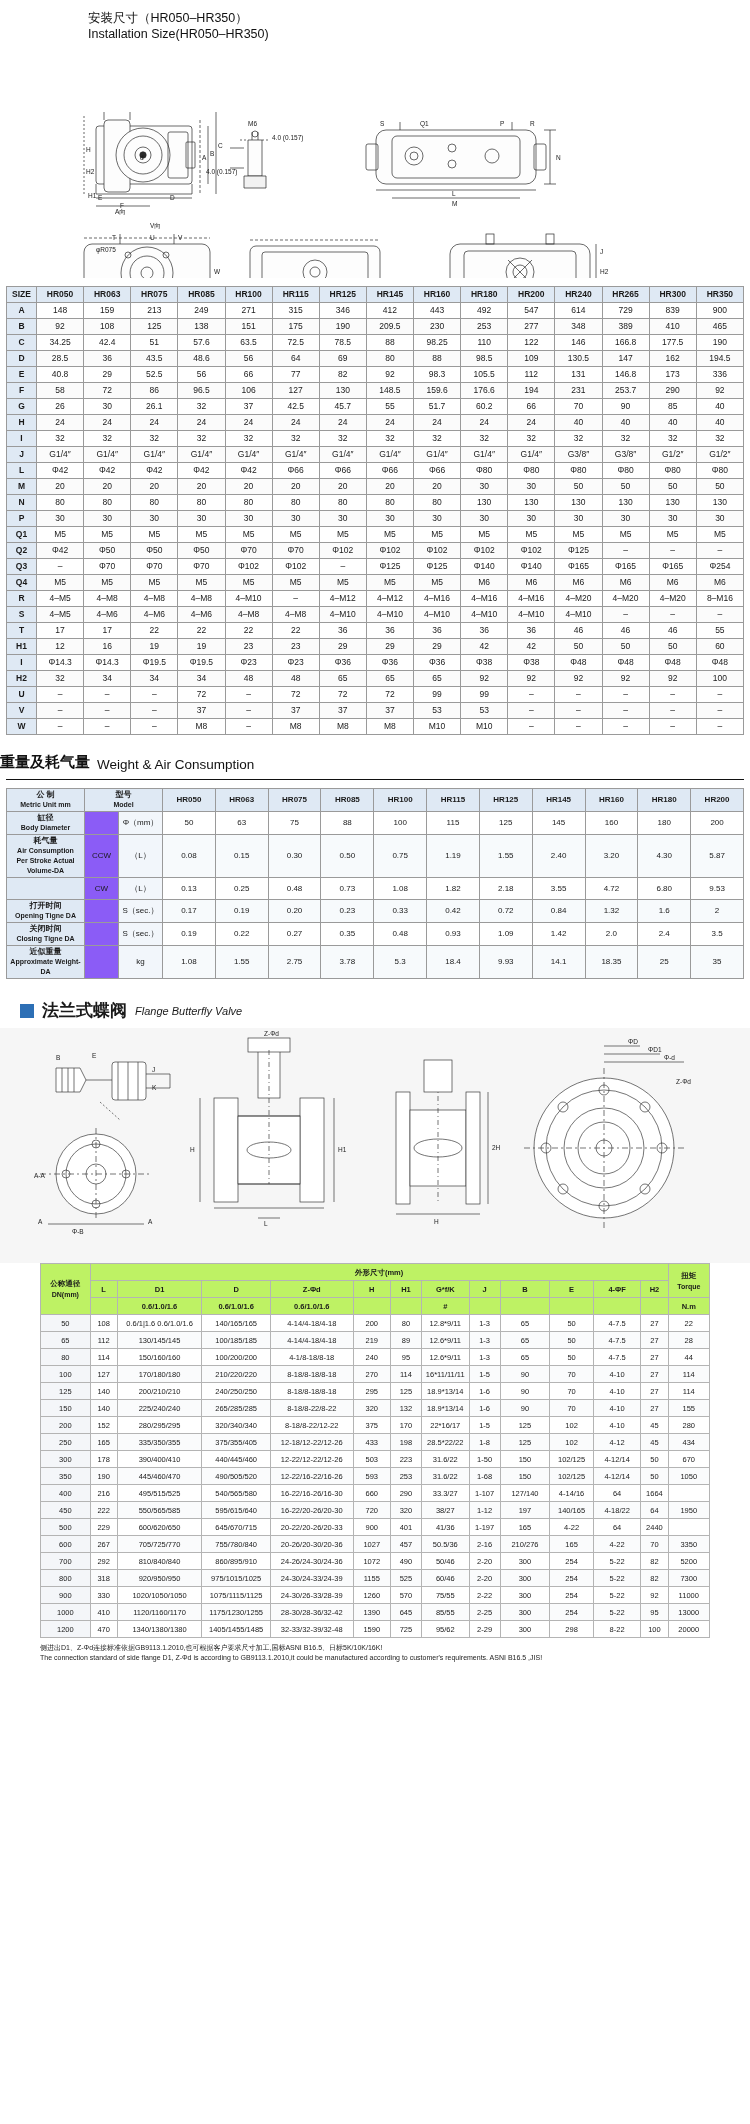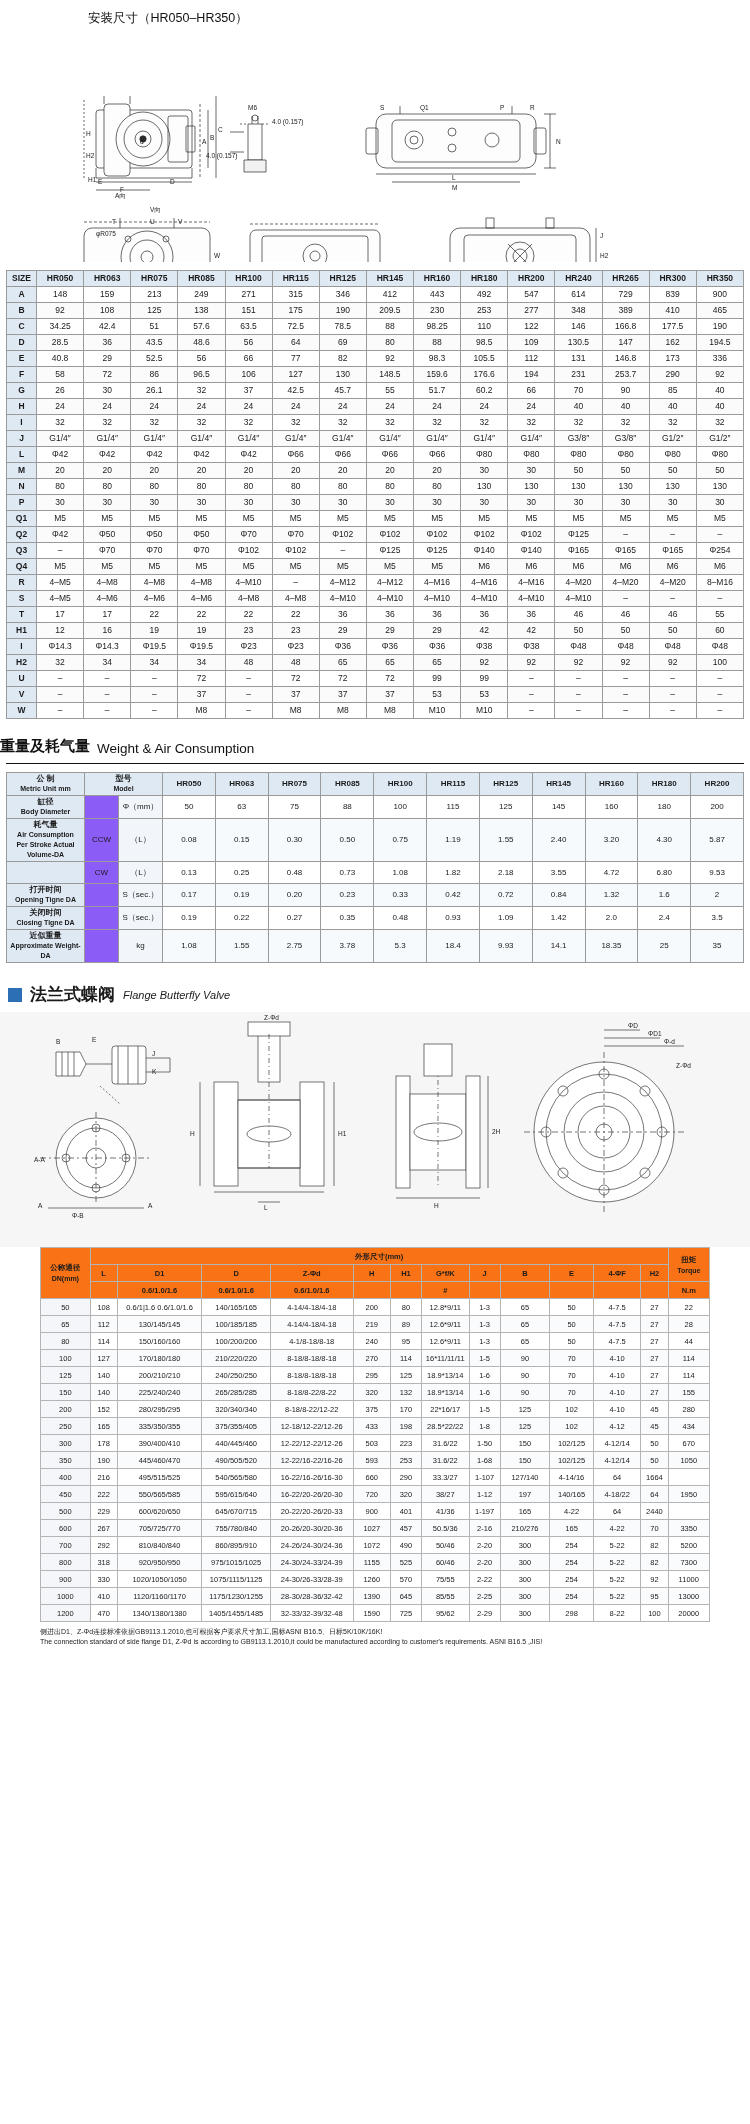--- a/index.html
+++ b/index.html
@@ -103,21 +103,21 @@
   table.wac td.lab2 { background: #8b5cf6; width: 34px; }
   table.wac td.unit { background: #f2f6fb; width: 44px; }
   table.wac tbody tr:nth-child(even) td.val { background: #f7fafc; }
   .tiny { font-size: 7px; display: block; }
 
   
   .h3row {
     display: flex;
     align-items: center;
     gap: 8px;
-    margin: 20px 0 0 8px;
+    margin: 20px 0 0 20px;
   }
   .h3sq {
     width: 14px; height: 14px;
     background: #2d6fb5;
   }
   .h3row .cn { font-size: 17px; font-weight: bold; }
   .h3row .en { font-size: 11px; font-style: italic; }
 
   
   .valve-wrap {
@@ -142,39 +142,40 @@
     table-layout: fixed;
   }
   table.fl td, table.fl th {
     border: 1px solid #b4b4b4;
     text-align: center;
     padding: 2px 1px;
     height: 17px;
     line-height: 11px;
     vertical-align: middle;
   }
-  table.fl thead th { background: #f97316; font-weight: bold; font-size: 7.5px; }
+  table.fl thead th { background: #bef264; font-weight: bold; font-size: 7.5px; }
   table.fl tbody td:first-child { background: #f4f6f9; }
   table.fl tbody tr:nth-child(even) td:not(:first-child) { background: #fafbfc; }
   .fl-foot {
     font-size: 7px;
     color: #222;
     margin: 5px 40px 18px 40px;
     line-height: 10px;
   }
   .fl-foot div { white-space: nowrap; overflow: hidden; }
   svg text { font-family: "Liberation Sans", sans-serif; }
 </style>
 </head>
 <body>
 
 <div class="page">
 
   <div class="sec1-head">
     <div>安装尺寸（HR050–HR350）</div>
+    <div class="l2">Installation Size(HR050–HR350)</div>
   </div>
 
   <div class="dwg-wrap">
     <svg width="750" height="230" viewBox="0 0 750 230">
       <g fill="none" stroke="#2a2a2a" stroke-width="0.7">
 
         <g>
           <rect x="96" y="78" width="96" height="58" rx="3" fill="#fdfdfd"></rect>
           <rect x="104" y="72" width="26" height="72" rx="4" fill="#fdfdfd"></rect>
           <circle cx="143" cy="107" r="27" fill="#fdfdfd"></circle>

